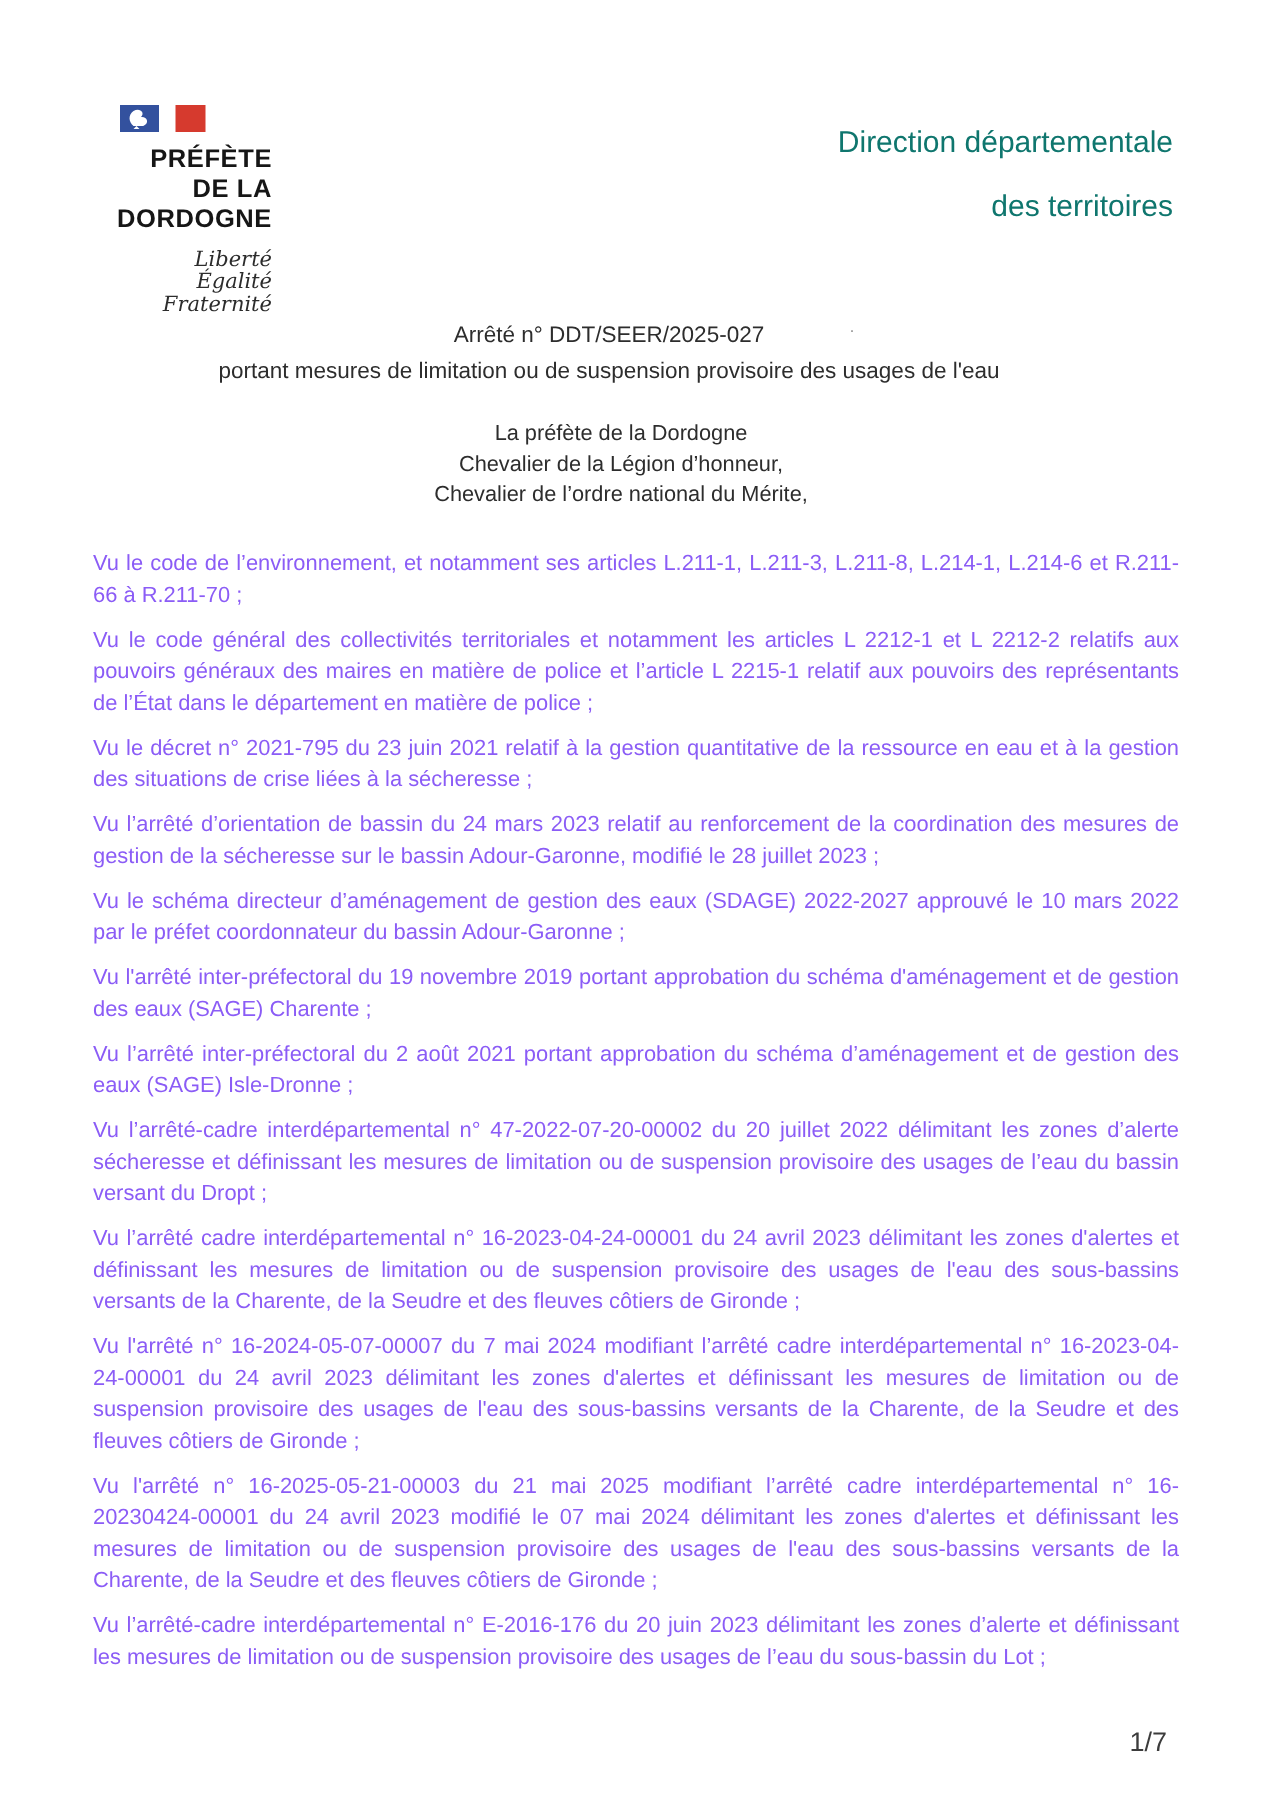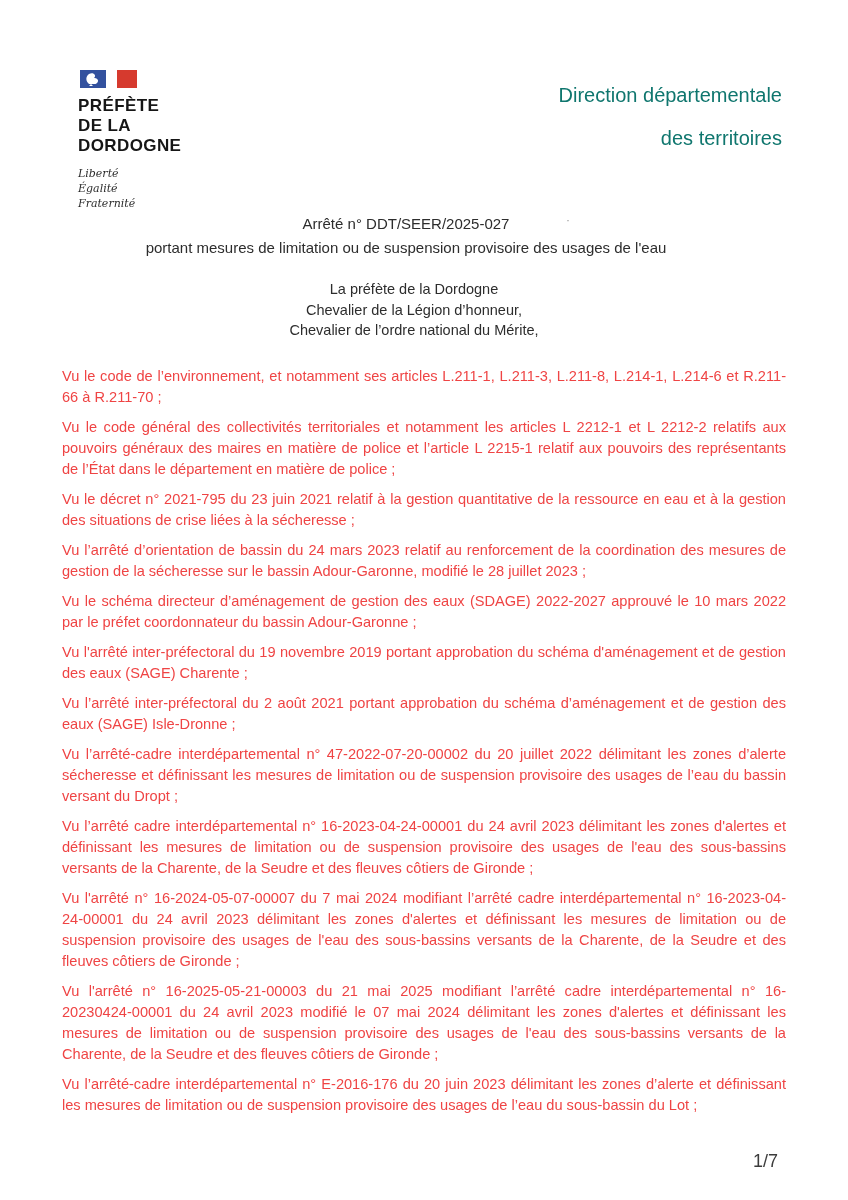--- a/index.html
+++ b/index.html
@@ -5,31 +5,31 @@
   html, body { margin: 0; padding: 0; }
   body { width: 848px; height: 1200px; background: #ffffff; }
   .page {
     position: relative; width: 848px; height: 1200px;
     background: #ffffff; overflow: hidden;
     font-family: "Liberation Sans", "DejaVu Sans", sans-serif;
     color: #2f2f2f;
     -webkit-font-smoothing: antialiased;
   }
   
-  .logo-block { position: absolute; left: 78px; top: 70px; }
+  .logo-block { position: absolute; left: 78px; top: 70px; text-align: right; }
   .flag { display: block; margin: 0 0 7px 2px; }
   .logo-region { font-weight: bold; font-size: 17px; line-height: 20px; letter-spacing: 0.4px; color: #161616; }
-  .motto { margin-top: 10px; font-family: "DejaVu Serif", "Liberation Serif", serif; font-style: italic; font-size: 11px; line-height: 15px; color: #2c2c2c; }
+  .motto { margin-top: 10px; font-family: "DejaVu Serif", "Liberation Serif", serif; font-style: italic; font-size: 14px; line-height: 15px; color: #2c2c2c; }
   
   .service { position: absolute; right: 66px; top: 74px; text-align: right; font-size: 20px; line-height: 43px; color: #0f766e; font-weight: normal; }
   
   .title { position: absolute; left: 44px; width: 724px; top: 212px; text-align: center; font-size: 15px; line-height: 24px; color: #2d2d2d; }
   .authority { position: absolute; left: 52px; width: 724px; top: 279px; text-align: center; font-size: 14.5px; line-height: 20.5px; color: #2d2d2d; }
   
-  .body-text { position: absolute; left: 62px; top: 366px; width: 724px; font-size: 14.6px; line-height: 21px; text-align: justify; color: #ef4444; }
+  .body-text { position: absolute; left: 62px; top: 366px; width: 724px; font-size: 14.6px; line-height: 21px; text-align: justify; color: #8b5cf6; }
   .body-text p { margin: 0 0 9px 0; }
   
   .page-number { position: absolute; right: 70px; bottom: 28px; font-size: 18px; color: #3c3c3c; }
   
   .artifact { position: absolute; left: 566px; top: 213px; color: #9a9a9a; font-size: 12px; }
 </style>
 </head>
 <body>
 
 <div class="page">

